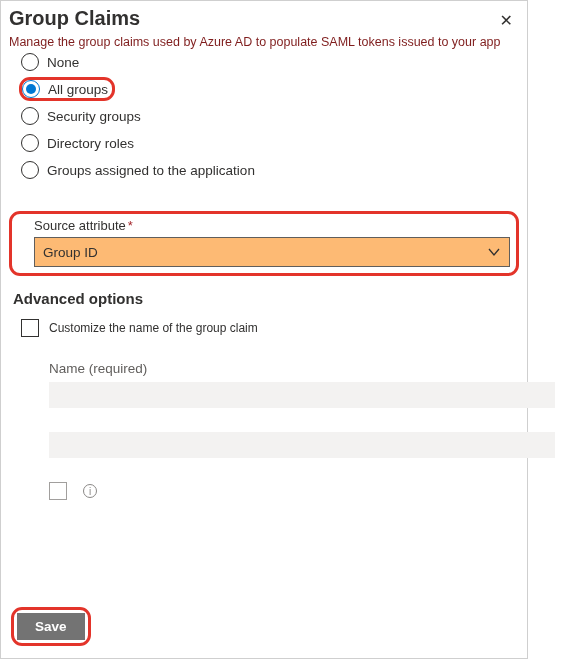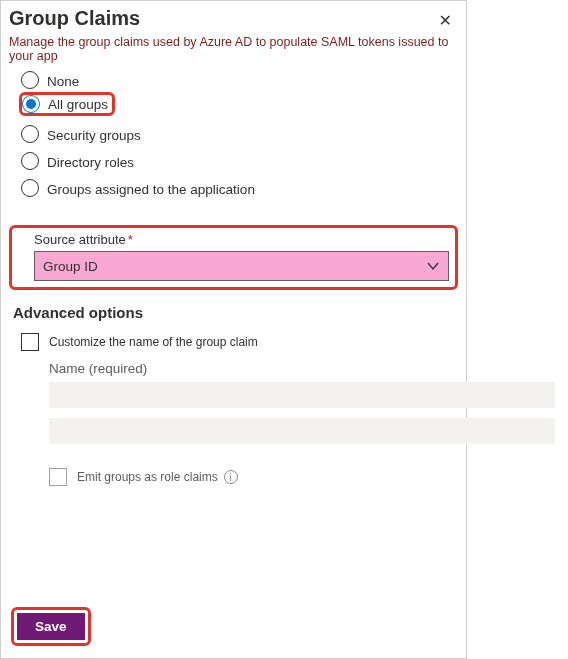--- a/index.html
+++ b/index.html
@@ -5,21 +5,21 @@
   * { box-sizing: border-box; }
   html, body {
     margin: 0; padding: 0;
     width: 568px; height: 659px;
     font-family: "Segoe UI", Arial, sans-serif;
     color: #323130;
     background: #fff;
   }
   .panel {
     position: relative;
-    width: 467px; height: 659px;
+    width: 528px; height: 659px;
     border: 1px solid #cfcfcf;
     padding: 6px 8px 8px 8px;
   }
   .header-row {
     display: flex;
     align-items: flex-start;
   }
   .title {
     font-size: 20px;
     font-weight: 600;
@@ -37,21 +37,21 @@
     color: #7f1d1d;
     margin-top: 0px;
   }
   .question {
     font-size: 13.5px;
     margin: 22px 0 10px 12px;
   }
   .radio-group { margin-left: 12px; }
   .radio-row {
     display: flex;
-    align-items: flex-end;
+    align-items: center;
     height: 26px;
     margin-bottom: 1px;
   }
   .radio {
     width: 18px; height: 18px;
     border: 1px solid #323130;
     border-radius: 50%;
     margin-right: 8px;
     display: flex;
     align-items: center;
@@ -61,21 +61,21 @@
   .radio.selected { border-color: #0078d4; }
   .radio.selected .dot {
     width: 10px; height: 10px;
     border-radius: 50%;
     background: #0078d4;
   }
   .radio-label {
     font-size: 13.5px;
     cursor: pointer;
   }
-  .hl-red { border: 3px solid #e3342a; border-radius: 6px; }
+  .hl-red { border: 3px solid #e3342a; border-radius: 11px; }
   .hl-allgroups {
     display: inline-flex;
     align-items: center;
     padding: 0 4px 0 0;
     margin-left: -2px;
   }
   .source-block {
     margin-top: 28px;
     padding: 4px 6px 6px 22px;
   }
@@ -85,21 +85,21 @@
     margin-bottom: 4px;
   }
   .req { color: #a4262c; margin-left: 2px; }
   .dropdown {
     display: flex;
     align-items: center;
     border: 1px solid #605e5c;
     height: 30px;
     padding: 0 8px;
     cursor: pointer;
-    background: #f9a8d4;
+    background: #fdba74;
   }
   .dropdown-text { flex: 1; font-size: 13.5px; }
   .chevron svg { display: block; }
   .adv-title {
     font-size: 15px;
     font-weight: 700;
     margin: 14px 0 12px 4px;
   }
   .checkbox-row {
     display: flex;
@@ -108,21 +108,21 @@
   }
   .checkbox {
     width: 18px; height: 18px;
     border: 1px solid #323130;
     margin-right: 10px;
     cursor: pointer;
   }
   .checkbox.disabled { border-color: #a19f9d; cursor: default; }
   .cb-label { font-size: 12px; }
   .cb-label.muted { color: #605e5c; }
-  .indented { margin-left: 40px; margin-top: 10px; }
+  .indented { margin-left: 40px; margin-top: 24px; }
   .sub-label { font-size: 13.5px; color: #605e5c; margin-bottom: 6px; }
   .disabled-input {
     width: 506px; height: 26px;
     background: #f3f2f1;
     border: none;
   }
   .info-icon {
     display: inline-flex;
     align-items: center; justify-content: center;
     width: 14px; height: 14px;
@@ -132,21 +132,21 @@
     color: #8a8886;
     margin-left: 6px;
   }
   .save-wrap {
     position: absolute;
     left: 10px; bottom: 12px;
     padding: 3px;
     display: inline-block;
   }
   .save-btn {
-    background: #701a75;
+    background: #737373;
     color: #fff;
     border: none;
     font-size: 13.5px;
     font-weight: 600;
     padding: 6px 18px;
     cursor: pointer;
   }
 </style>
 </head>
 <body>
@@ -228,21 +228,20 @@
     <div class="disabled-input"></div>
   </div>
 
   <div class="indented">
     <div class="disabled-input"></div>
   </div>
 
   <div class="indented" style="margin-top:24px;">
     <div class="checkbox-row" style="margin-left:0;">
       <div class="checkbox disabled"></div>
-      <div class="cb-label muted">Emit groups as role claims</div>
       <span class="info-icon">i</span>
     </div>
   </div>
 
   <div class="save-wrap hl-red">
     <button class="save-btn">Save</button>
   </div>
 
 </div>
 

